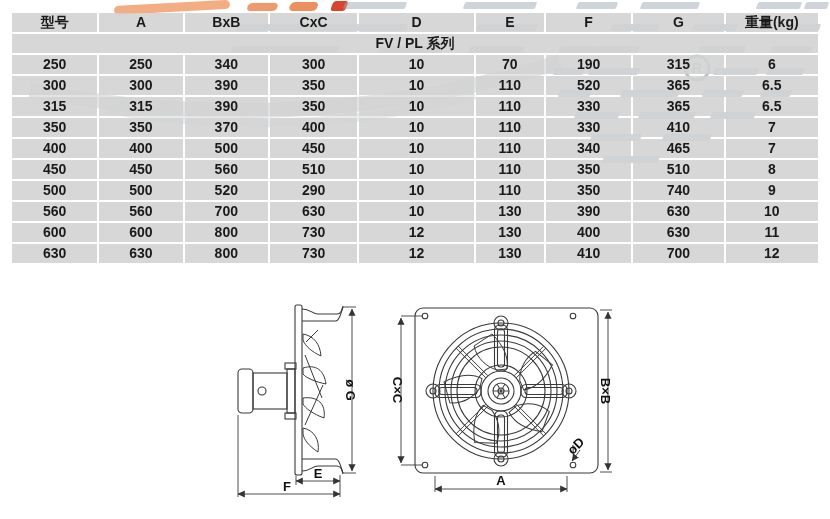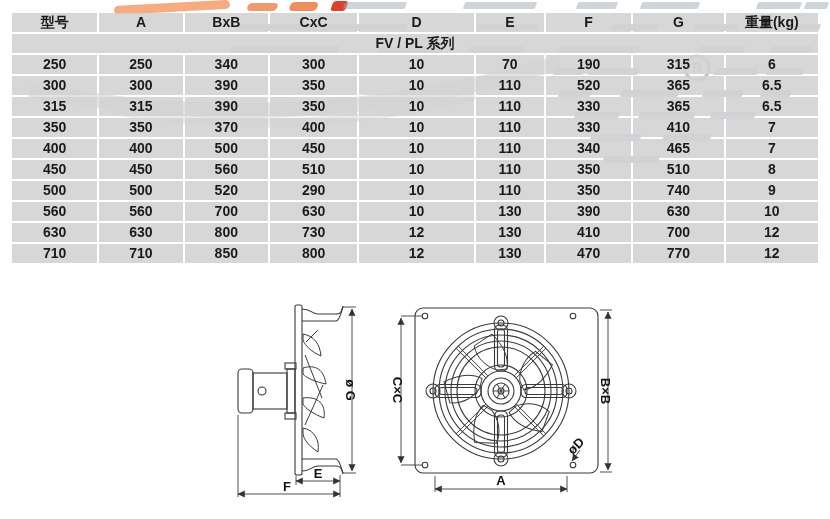--- a/index.html
+++ b/index.html
@@ -190,39 +190,39 @@
           <td>560</td>
           <td>700</td>
           <td>630</td>
           <td>10</td>
           <td>130</td>
           <td>390</td>
           <td>630</td>
           <td>10</td>
         </tr>
         <tr>
+          <td>600</td>
+          <td>600</td>
+          <td>800</td>
+          <td>730</td>
+          <td>12</td>
+          <td>130</td>
+          <td>400</td>
+          <td>630</td>
+          <td>11</td>
+        </tr>
+        <tr>
           <td>630</td>
           <td>630</td>
           <td>800</td>
           <td>730</td>
           <td>12</td>
           <td>130</td>
           <td>410</td>
           <td>700</td>
-          <td>12</td>
-        </tr>
-        <tr>
-          <td>710</td>
-          <td>710</td>
-          <td>850</td>
-          <td>800</td>
-          <td>12</td>
-          <td>130</td>
-          <td>470</td>
-          <td>770</td>
           <td>12</td>
         </tr>
       </tbody>
   </table>
 
   <svg class="drawings" width="440" height="229" viewBox="200 290 440 229">
     <defs>
       <marker id="arr" viewBox="0 0 10 10" refX="9.5" refY="5" markerWidth="8" markerHeight="8" orient="auto-start-reverse">
         <path d="M0,0 L10,5 L0,10 z" fill="#333"></path>
       </marker>

